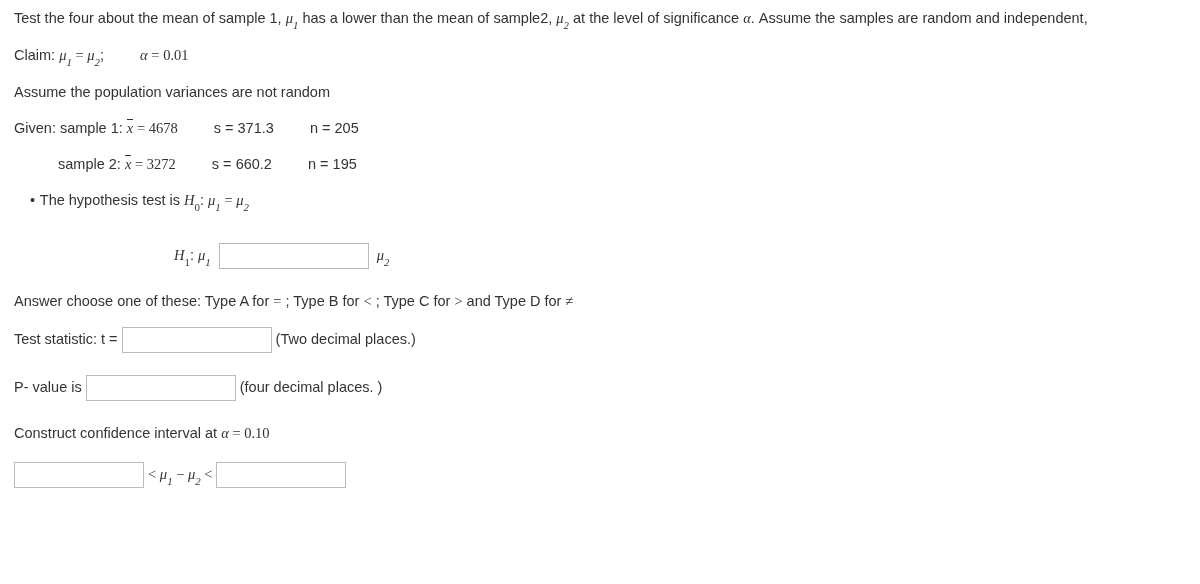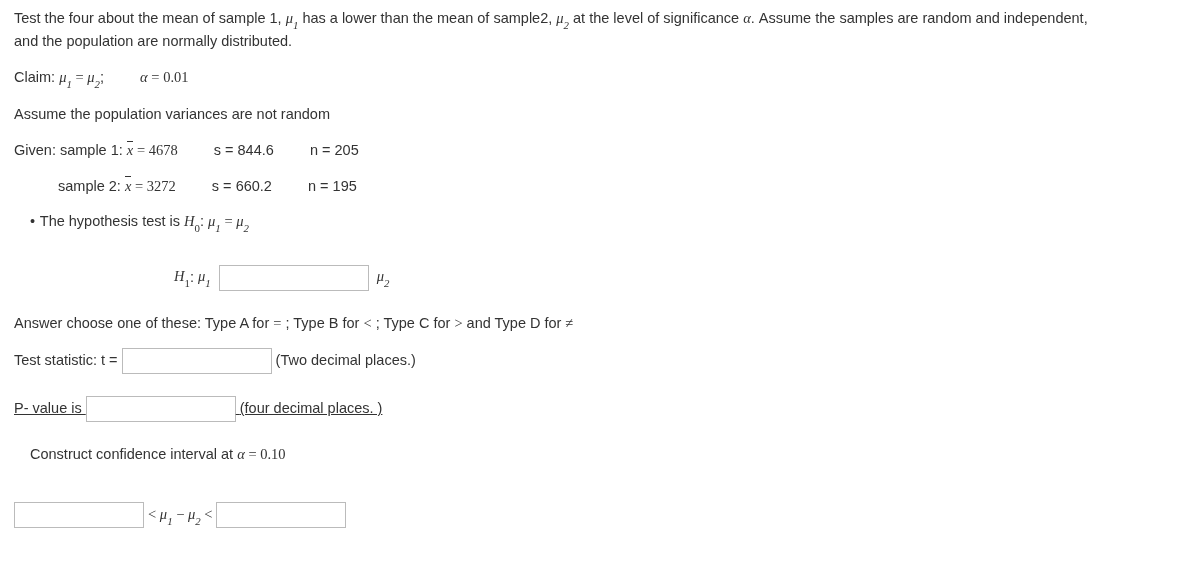--- a/index.html
+++ b/index.html
@@ -69,35 +69,34 @@
     .gap {
       display: inline-block;
     }
     .gap-m { width: 28px; }
   </style>
 </head>
 <body>
 
 <div class="line">
   <span>Test the four about the mean of sample 1, </span><span class="math-i"><span>μ</span><span class="sub">1</span></span><span> has a lower than the mean of sample2, </span><span class="math-i"><span>μ</span><span class="sub">2</span></span><span> at the level of significance </span><span class="math-i">α</span><span>. Assume the samples are random and independent,</span><br>
-  <span>and the population are normally distributed.</span>
 </div>
 
 <div class="line">
   <span>Claim: </span><span class="math-i"><span>μ</span><span class="sub">1</span></span><span class="math"> = </span><span class="math-i"><span>μ</span><span class="sub">2</span></span><span>;</span>
   <span class="gap gap-m"></span>
   <span class="math-i">α</span><span class="math"> = </span><span class="math">0.01</span>
 </div>
 
 <div class="line">Assume the population variances are not random</div>
 
 <div class="line">
   <span>Given:  sample 1: </span><span class="math-i xbar">x</span><span class="math"> = </span><span class="math">4678</span>
   <span class="gap gap-m"></span>
-  <span>s = </span><span>844.6</span>
+  <span>s = </span><span>371.3</span>
   <span class="gap gap-m"></span>
   <span>n = </span><span>205</span>
 </div>
 
 <div class="line indent1">
   <span>sample 2: </span><span class="math-i xbar">x</span><span class="math"> = </span><span class="math">3272</span>
   <span class="gap gap-m"></span>
   <span>s = </span><span>660.2</span>
   <span class="gap gap-m"></span>
   <span>n = </span><span>195</span>
@@ -117,27 +116,27 @@
 <div class="line">
   <span>Answer choose one of these: Type A for </span><span class="math">=</span><span> ; Type B for </span><span class="math">&lt;</span><span> ; Type C for </span><span class="math">&gt;</span><span> and Type D for </span><span class="math">≠</span>
 </div>
 
 <div class="line" style="">
   <span>Test statistic: t = </span>
   <input type="text" style="width: 150px;">
   <span> (Two decimal places.)</span>
 </div>
 
-<div class="line" style="margin-top:22px;text-decoration:underline;">
+<div class="line" style="margin-top:22px;">
   <span>P- value is </span>
   <input type="text" style="width: 150px;">
   <span> (four decimal places. )</span>
 </div>
 
-<div class="line" style="margin-top:22px;margin-left:16px;">
+<div class="line" style="margin-top:22px;">
   <span>Construct confidence interval at </span><span class="math-i">α</span><span class="math"> = </span><span class="math"> 0.10</span>
 </div>
 
-<div class="line" style="margin-top:36px;">
+<div class="line" style="margin-top:18px;">
   <input type="text" style="width: 130px;">
   <span class="math"> &lt; </span><span class="math-i"><span>μ</span><span class="sub">1</span></span><span class="math"> − </span><span class="math-i"><span>μ</span><span class="sub">2</span></span><span class="math"> &lt; </span>
   <input type="text" style="width: 130px;">
 </div>
 
 </body></html>

